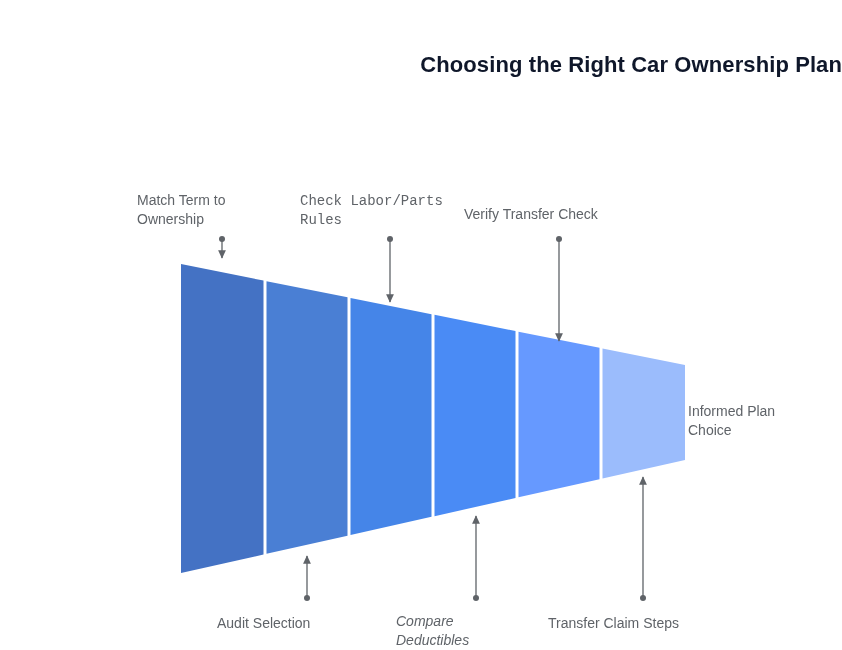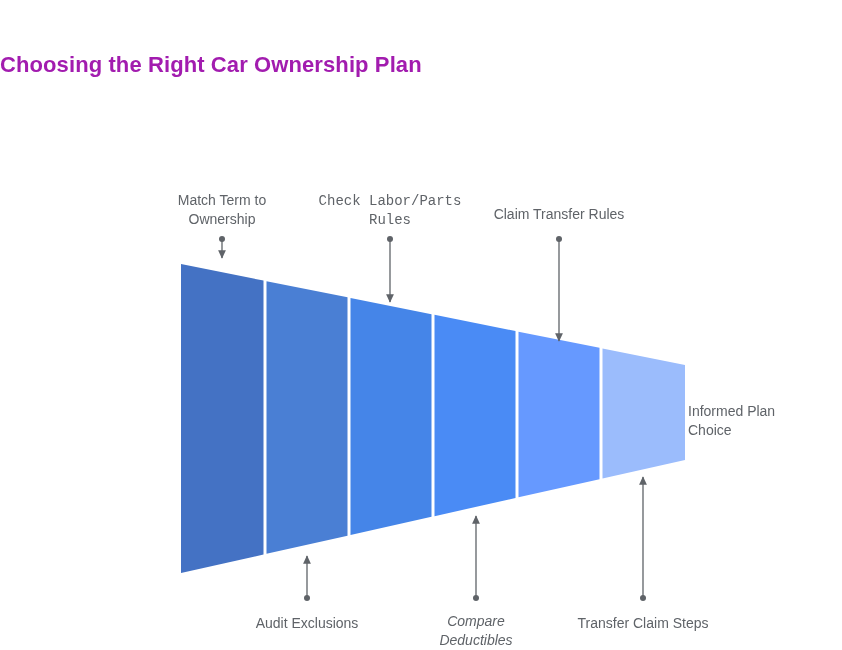--- a/index.html
+++ b/index.html
@@ -22,45 +22,45 @@
     top: 0;
     width: 842px;
     height: 650px;
   }
 
   .diagram-title {
     position: absolute;
     left: 0;
     top: 52px;
     width: 842px;
-    text-align: left;
+    text-align: right;
     font-size: 22px;
     font-weight: bold;
-    color: #a21caf;
+    color: #0f172a;
     letter-spacing: 0.1px;
   }
 
   .funnel-svg {
     position: absolute;
     left: 0;
     top: 0;
     width: 842px;
     height: 650px;
     pointer-events: none;
   }
 
   .stage-label {
     position: absolute;
     font-size: 14px;
     color: #5f6368;
     line-height: 19px;
     white-space: pre-line;
   }
   .stage-label.center {
-    text-align: center;
+    text-align: left;
   }
 
   .endpoint-label {
     position: absolute;
     font-size: 14px;
     color: #5f6368;
     line-height: 19px;
     white-space: pre-line;
   }
 </style>
@@ -117,22 +117,22 @@
   </svg>
 
 
   <div class="endpoint-label left" id="end-label" style="left: 688px; top: 402px; width: 120px;">Informed Plan Choice</div>
 
   <div id="top-labels">
       <div class="stage-label center" style="width: 170px; left: 137px; top: 191px;">Match Term to
 Ownership</div>
       <div class="stage-label center" style="width: 180px; left: 300px; top: 192px; font-family: Liberation Mono, monospace;">Check Labor/Parts
 Rules</div>
-      <div class="stage-label center" style="width: 190px; left: 464px; top: 205px;">Claim Transfer Rules</div>
+      <div class="stage-label center" style="width: 190px; left: 464px; top: 205px;">Verify Transfer Check</div>
     </div>
   <div id="bottom-labels">
-      <div class="stage-label center" style="width: 180px; left: 217px; top: 614px;">Audit Exclusions</div>
+      <div class="stage-label center" style="width: 180px; left: 217px; top: 614px;">Audit Selection</div>
       <div class="stage-label center" style="width: 160px; left: 396px; top: 612px; font-style: italic;">Compare
 Deductibles</div>
       <div class="stage-label center" style="width: 190px; left: 548px; top: 614px;">Transfer Claim Steps</div>
     </div>
 
 </div>
 
 </body></html>

